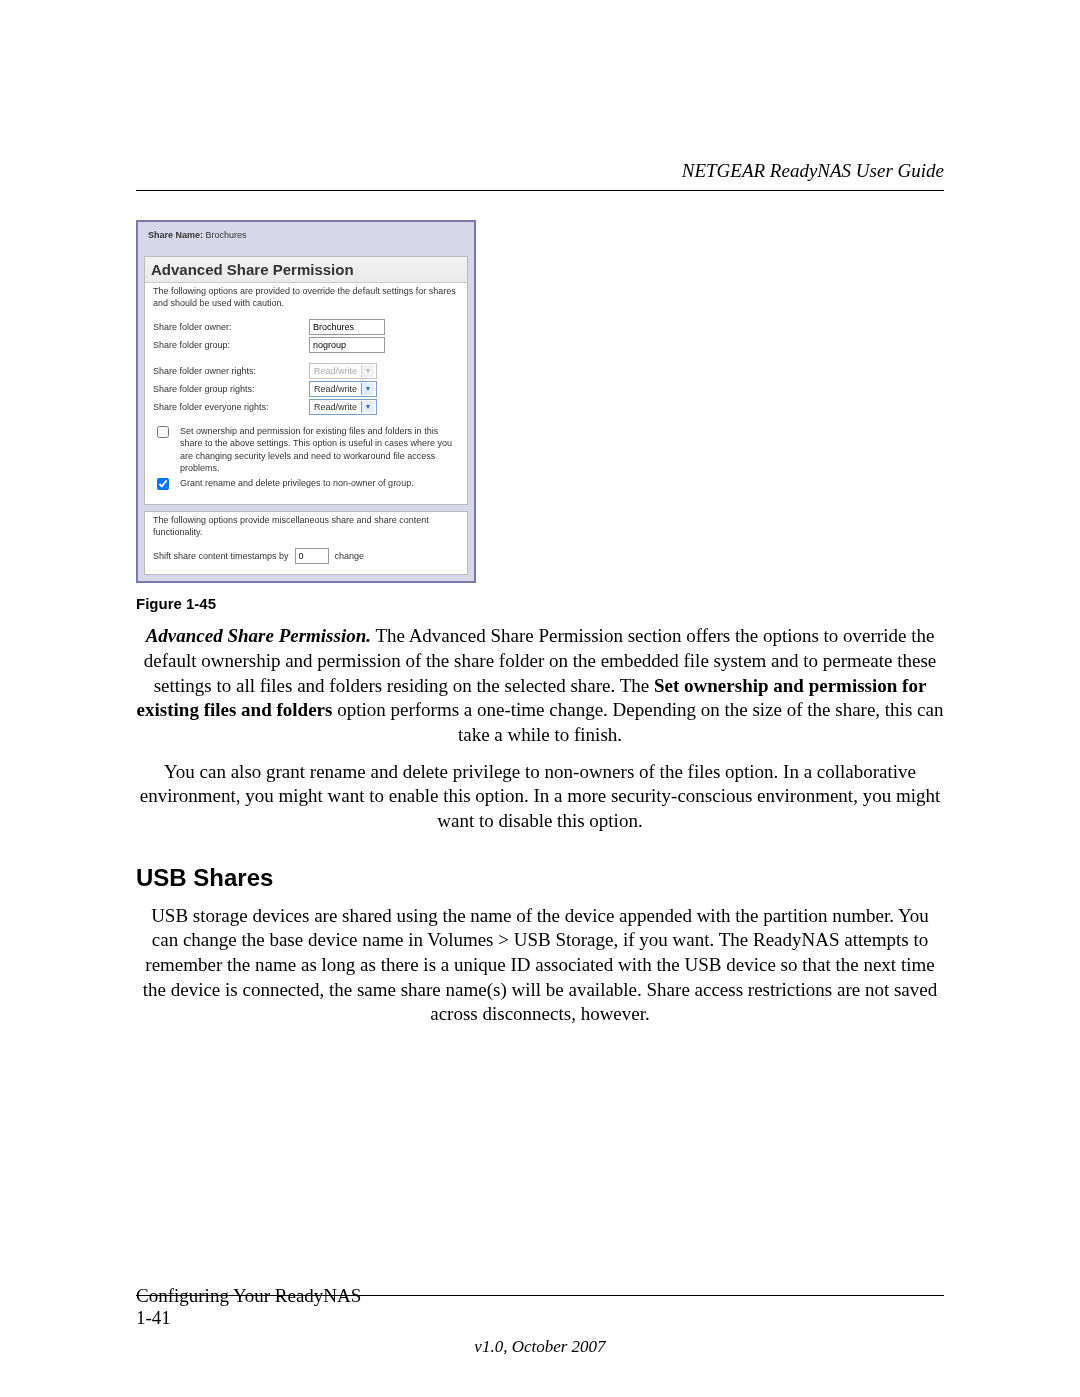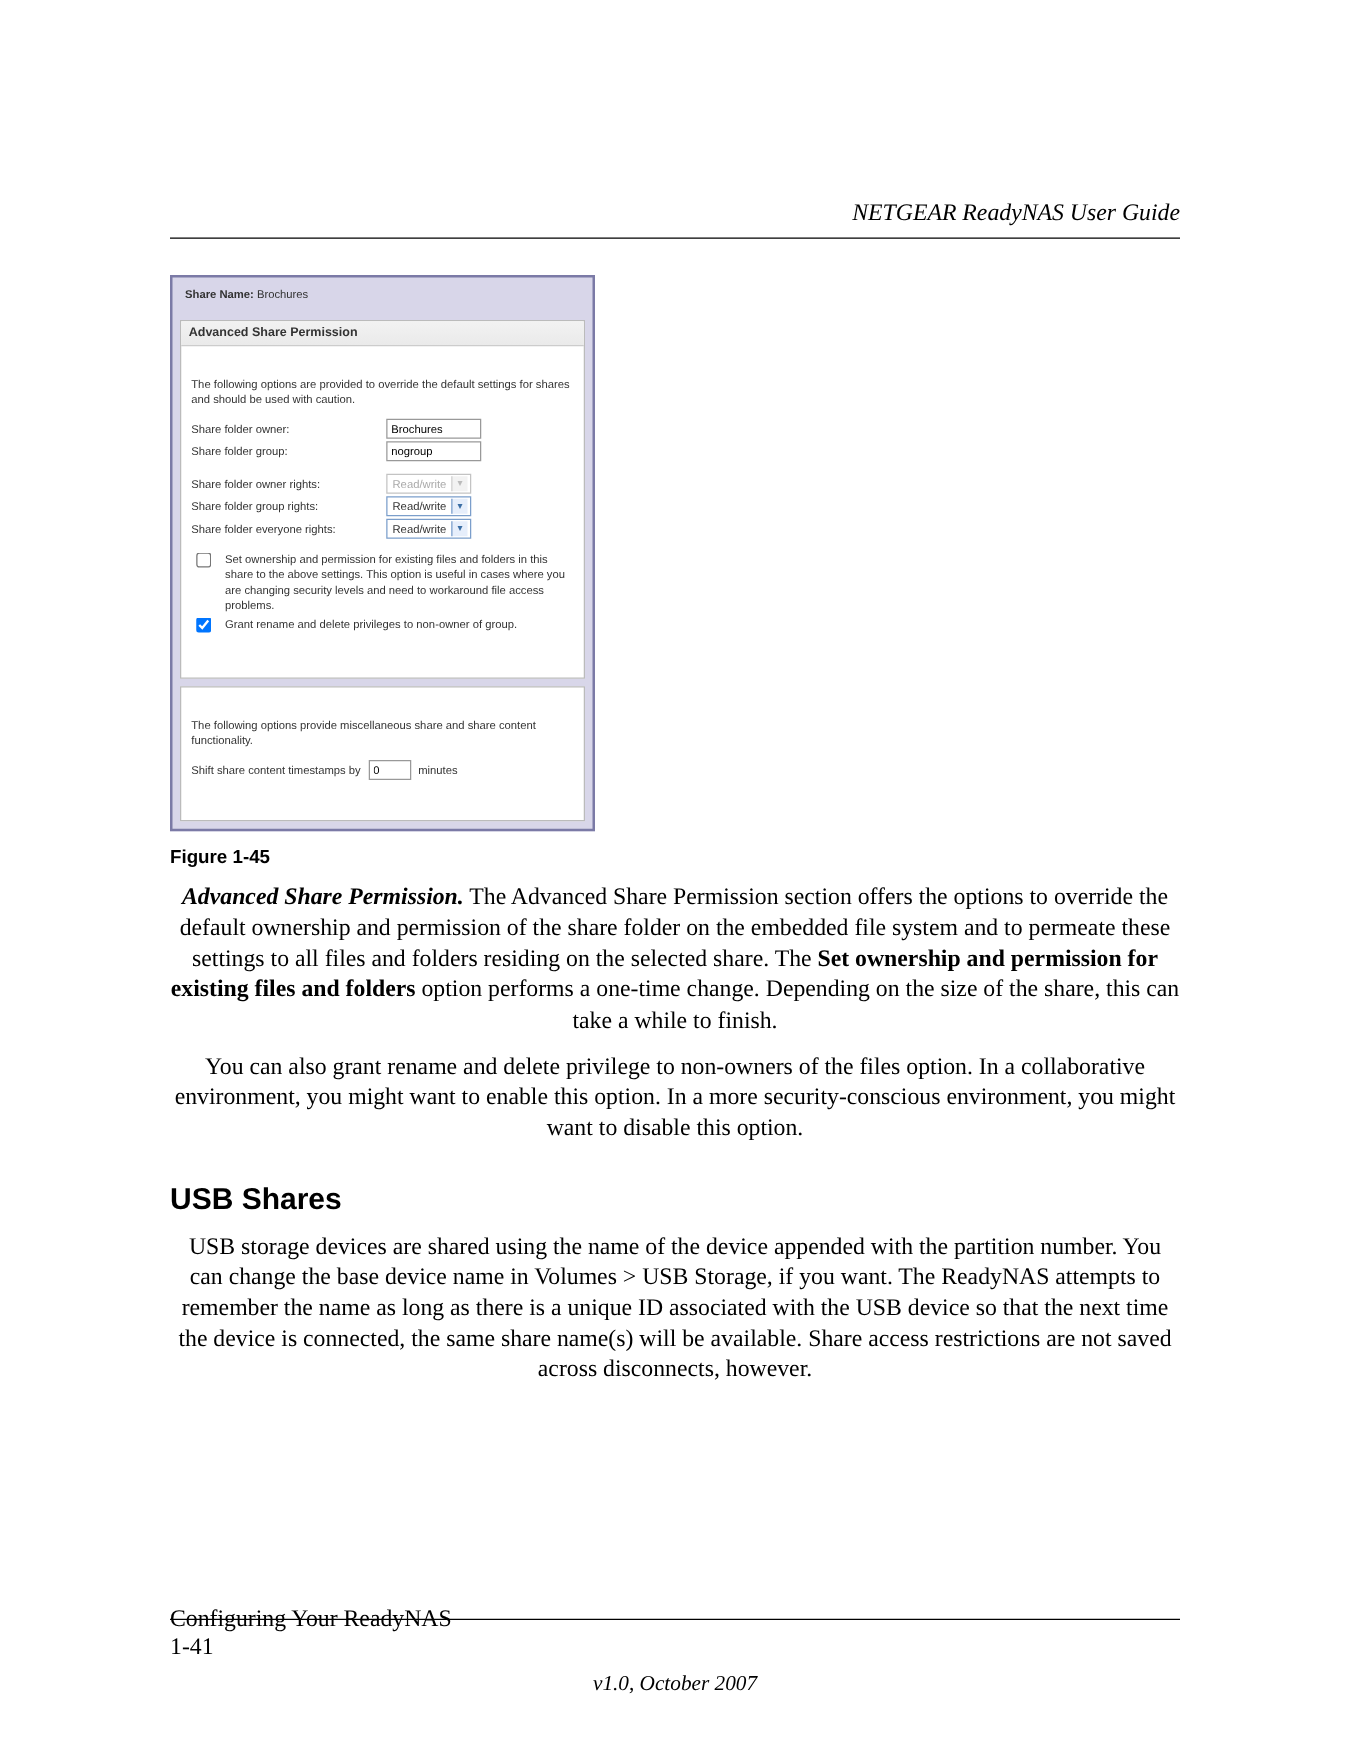--- a/index.html
+++ b/index.html
@@ -59,24 +59,24 @@
     background: #fff;
     margin: 0 6px 6px 6px;
     border: 1px solid #bbb;
     padding: 0 0 6px 0;
   }
   .panel-header {
     background: linear-gradient(#f2f2f2, #eaeaea);
     border-bottom: 1px solid #ccc;
     padding: 4px 6px;
     font-weight: bold;
-    font-size: 10px;
+    font-size: 15px;
   }
   .panel-body {
-    padding: 24px 8px;
+    padding: 2px 8px;
     font-size: 9px;
     line-height: 1.35;
   }
   .row {
     display: flex;
     align-items: center;
     margin: 2px 0;
     gap: 6px;
   }
   .label-col {
@@ -251,21 +251,21 @@
         </div>
       </div>
 
       <div class="panel">
         <div class="panel-body">
           <div>The following options provide miscellaneous share and share content functionality.</div>
 
           <div class="row gap-above">
             <span>Shift share content timestamps by</span>
             <input class="field-input" style="width: 26px;" value="0">
-            <span>minutes</span>
+            <span>change</span>
           </div>
         </div>
       </div>
     </div>
 
     <div class="fig-caption">Figure 1-45</div>
 
     <p class="body">
       <span class="lead">Advanced Share Permission.</span><span> The Advanced Share Permission section offers the options to override the default ownership and permission of the share folder on the embedded file system and to permeate these settings to all files and folders residing on the selected share. The </span><span class="strong">Set ownership and permission for existing files and folders</span><span> option performs a one-time change. Depending on the size of the share, this can take a while to finish.</span>
     </p>

